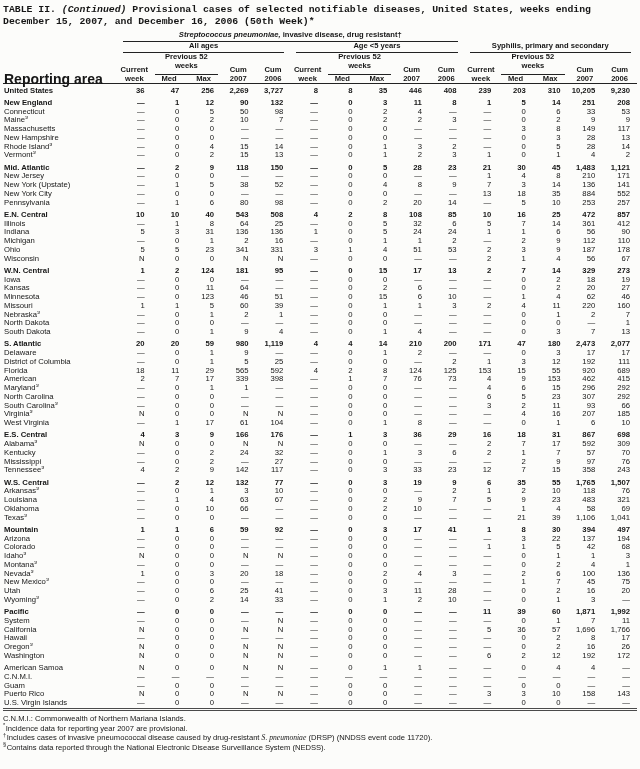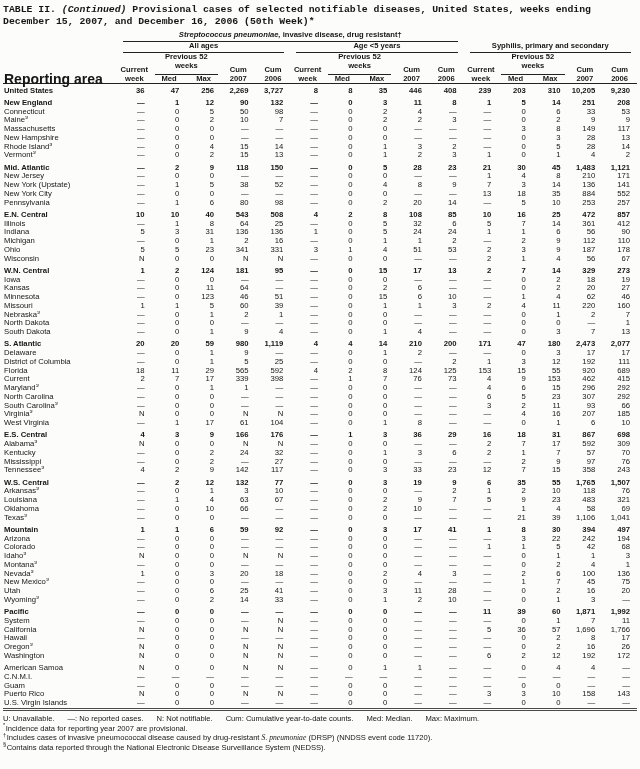--- a/index.html
+++ b/index.html
@@ -669,21 +669,21 @@
           <td class="num">8</td>
           <td class="num">124</td>
           <td class="num">125</td>
           <td class="num">153</td>
           <td class="num">15</td>
           <td class="num">55</td>
           <td class="num">920</td>
           <td class="num">689</td>
         </tr>
         <tr>
-          <td class="lbl">Current</td>
+          <td class="lbl">American</td>
           <td class="num">2</td>
           <td class="num">7</td>
           <td class="num">17</td>
           <td class="num">339</td>
           <td class="num">398</td>
           <td class="num">—</td>
           <td class="num">1</td>
           <td class="num">7</td>
           <td class="num">76</td>
           <td class="num">73</td>
@@ -989,21 +989,21 @@
           <td class="num">—</td>
           <td class="num">—</td>
           <td class="num">—</td>
           <td class="num">0</td>
           <td class="num">0</td>
           <td class="num">—</td>
           <td class="num">—</td>
           <td class="num">—</td>
           <td class="num">3</td>
           <td class="num">22</td>
-          <td class="num">242</td>
+          <td class="num">137</td>
           <td class="num">194</td>
         </tr>
         <tr>
           <td class="lbl">Colorado</td>
           <td class="num">—</td>
           <td class="num">0</td>
           <td class="num">0</td>
           <td class="num">—</td>
           <td class="num">—</td>
           <td class="num">—</td>
@@ -1320,19 +1320,19 @@
           <td class="num">—</td>
           <td class="num">0</td>
           <td class="num">0</td>
           <td class="num">—</td>
           <td class="num">—</td>
         </tr>
       </tbody>
   </table>
 
   <div class="footnotes">
-    <div class="fn legend"><span>U: Unavailable.</span><span>—: No reported cases.</span><span>N: Not notifiable.</span><span>Cum: Cumulative year-to-date counts.</span><span>Med: Median.</span><span>Max: Maximum.</span></div>
+    <div class="fn"><span>C.N.M.I.: Commonwealth of Northern Mariana Islands.</span></div>
     <div class="fn"><sup>*</sup><span>Incidence data for reporting year 2007 are provisional.</span></div>
     <div class="fn"><sup>†</sup><span>Includes cases of invasive pneumococcal disease caused by drug-resistant </span><i>S. pneumoniae</i><span> (DRSP) (NNDSS event code 11720).</span></div>
     <div class="fn"><sup>§</sup><span>Contains data reported through the National Electronic Disease Surveillance System (NEDSS).</span></div>
   </div>
 
 </div>
 
 </body></html>

